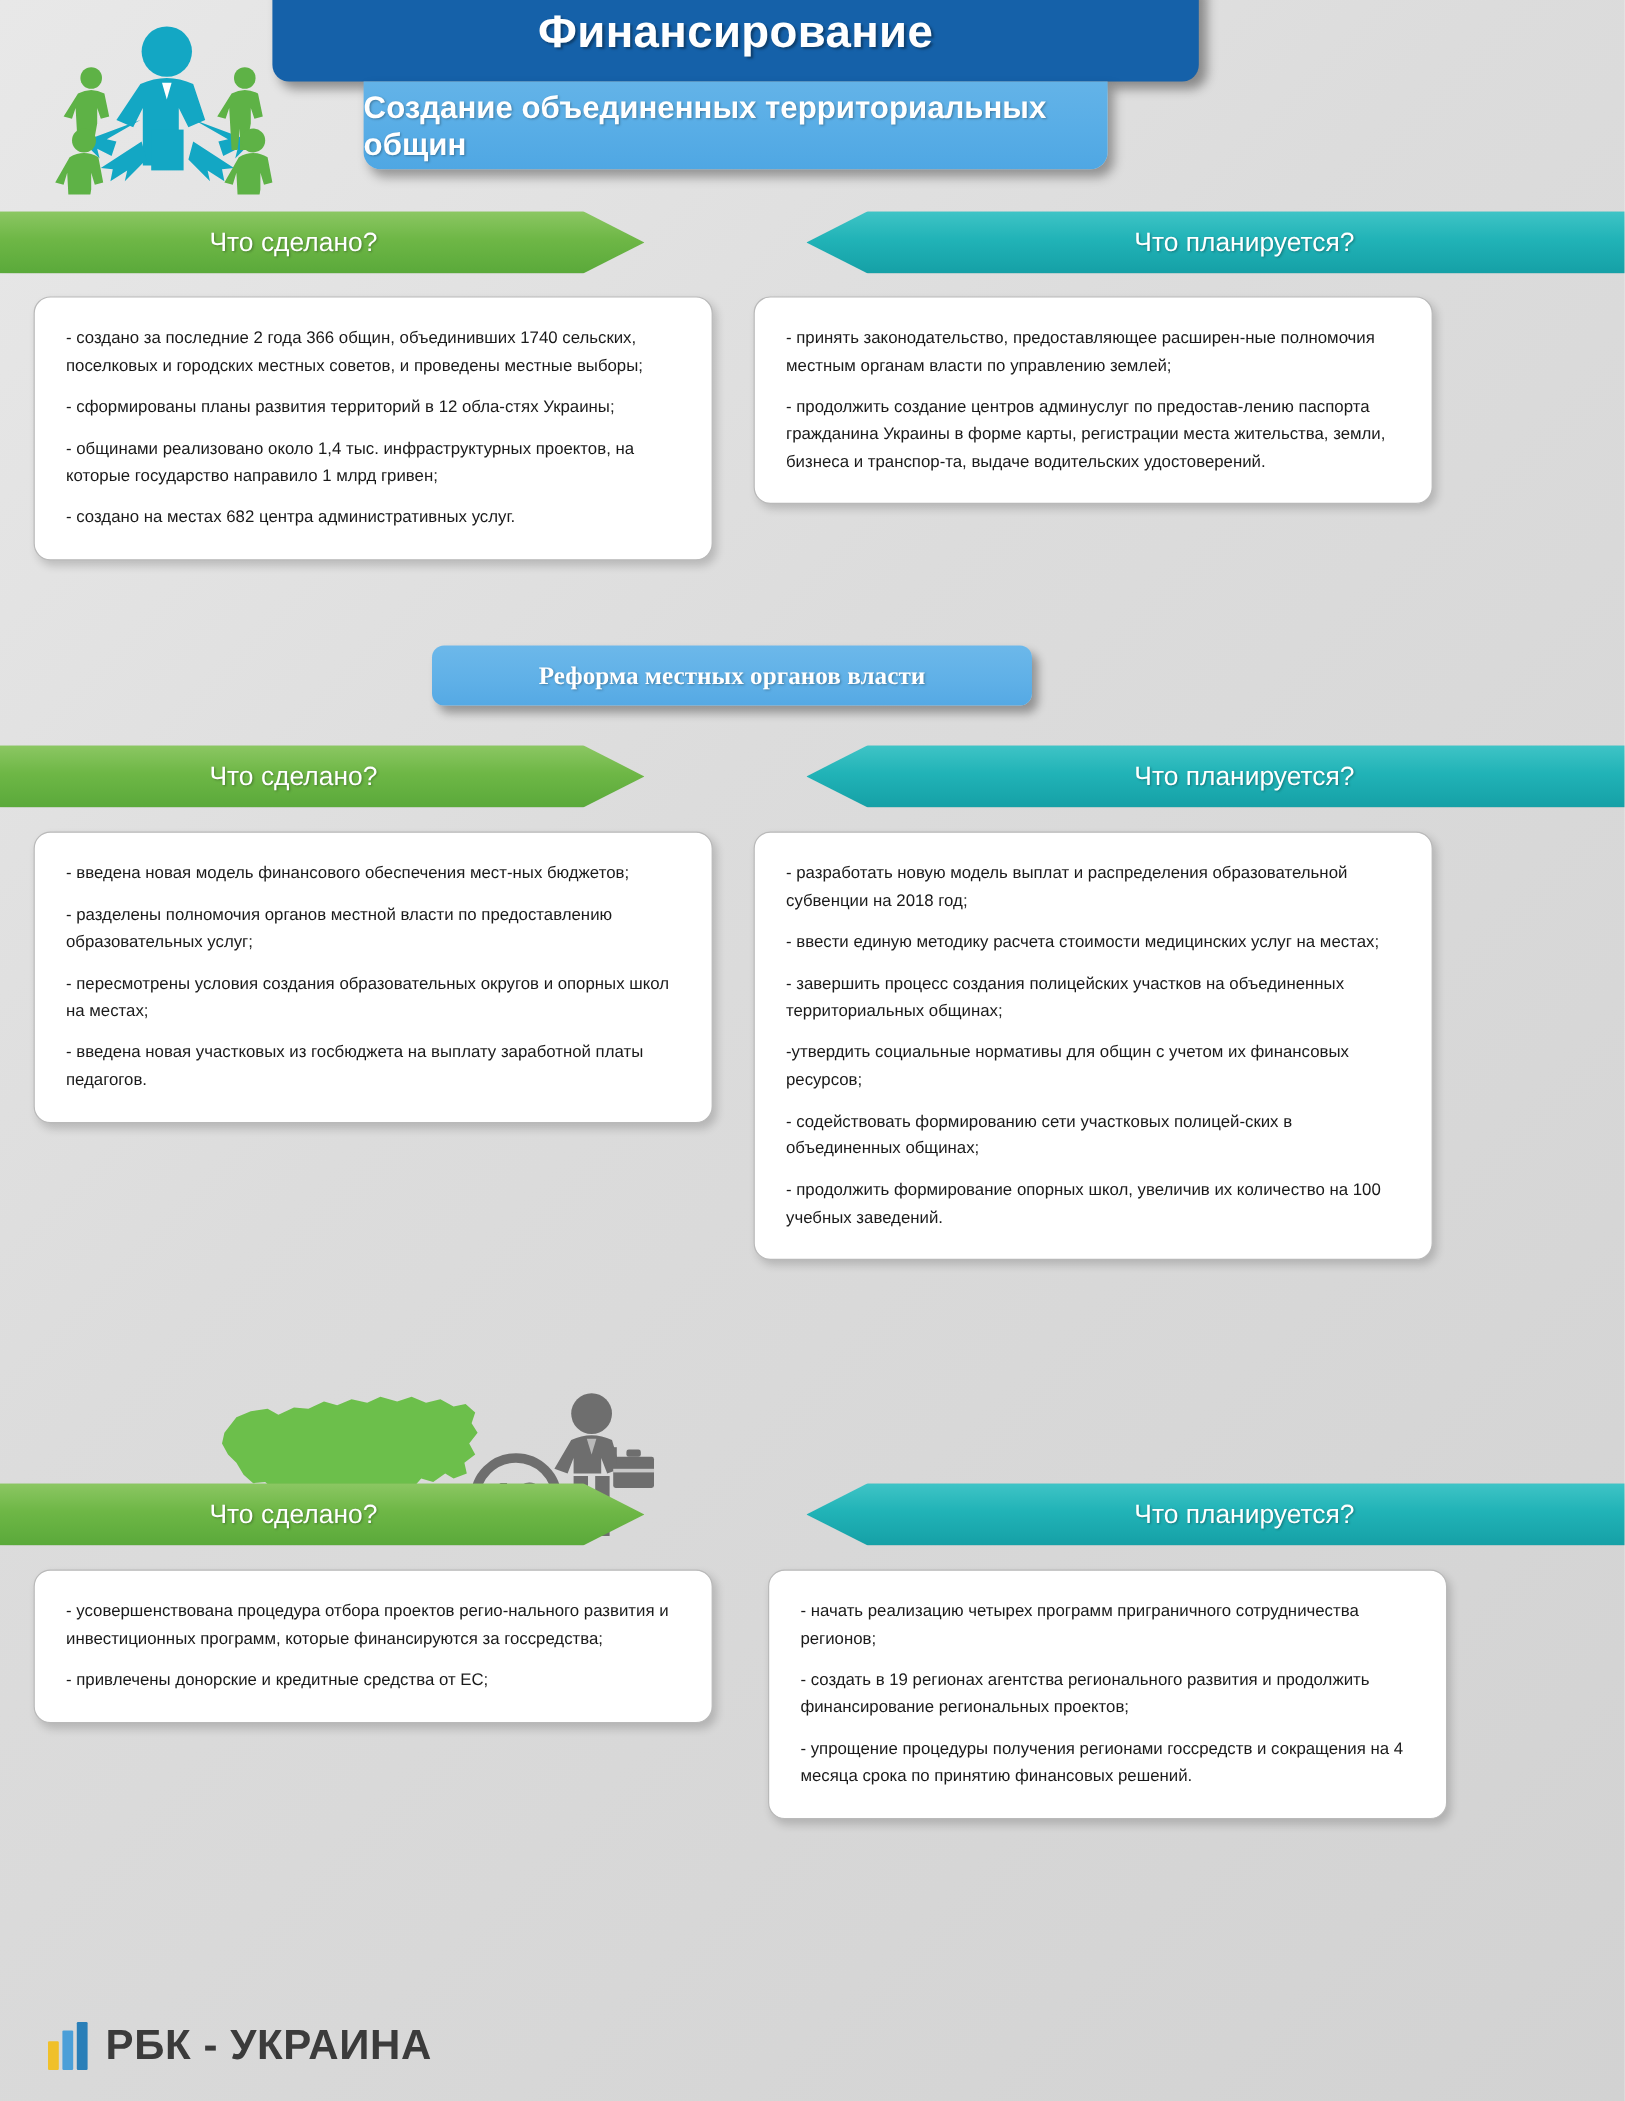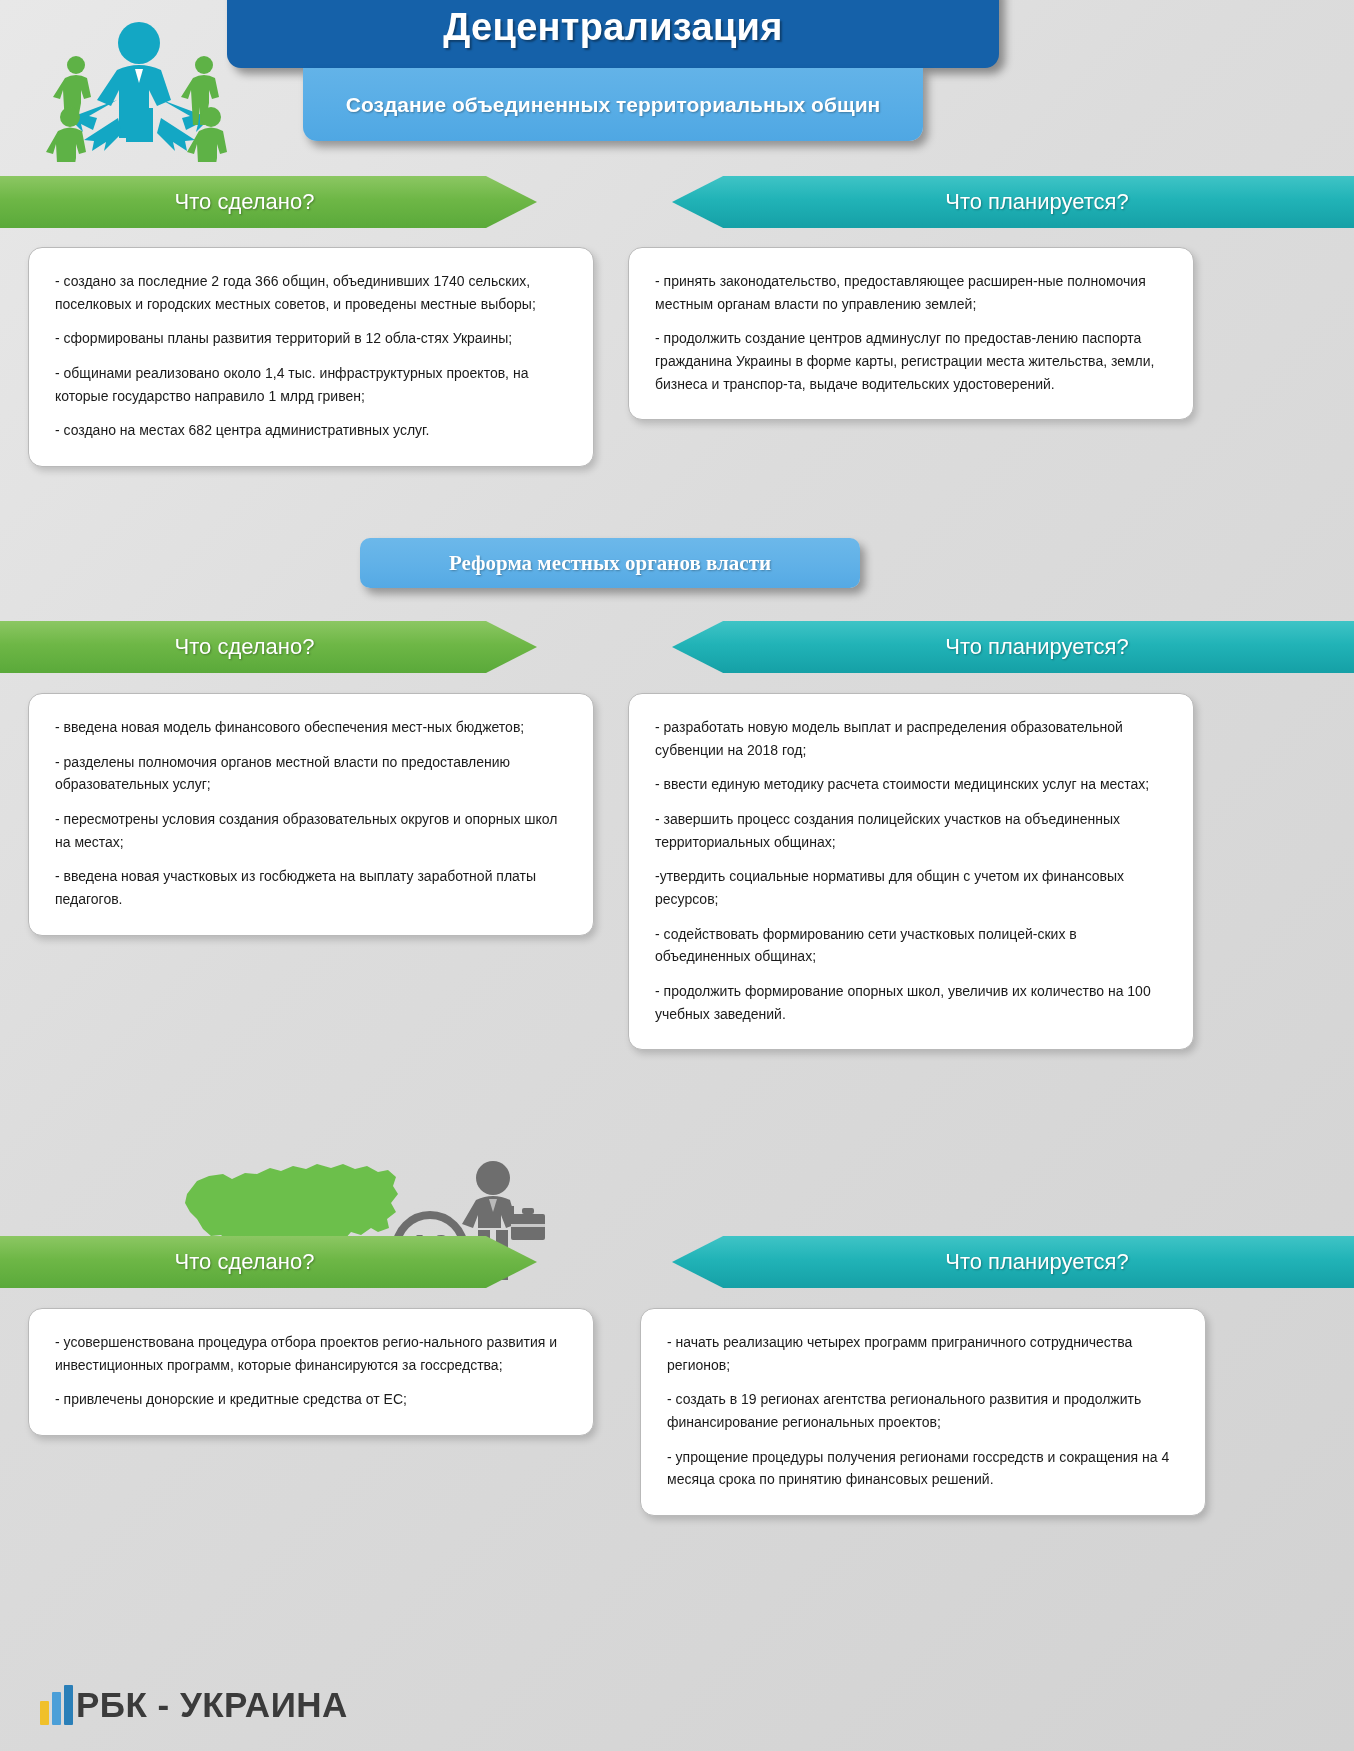--- a/index.html
+++ b/index.html
@@ -66,21 +66,21 @@
     height: 73px;
     background: linear-gradient(180deg, #63b3e8 0%, #58ade6 55%, #4fa7e3 100%);
     border-radius: 0 0 14px 14px;
     box-shadow: 5px 6px 9px rgba(0,0,0,0.34);
     display: flex;
     align-items: center;
     justify-content: center;
   }
   .subtitle-bar .t {
     color: #ffffff;
-    font-size: 21px;
+    font-size: 26px;
     font-weight: bold;
     text-shadow: 1px 1px 2px rgba(0,0,0,0.3);
   }
 
   
   .section-banner {
     position: absolute;
     height: 50px;
     border-radius: 10px;
     background: linear-gradient(180deg, #6cb8ea 0%, #5fb0e7 60%, #55a9e4 100%);
@@ -150,20 +150,21 @@
   }
   .card p:last-child { margin-bottom: 0; }
 
   
   .logo {
     position: absolute;
     left: 40px;
     bottom: 26px;
     display: flex;
     align-items: center;
+    gap: 12px;
   }
   .logo-mark {
     width: 36px;
     height: 40px;
     display: flex;
     align-items: flex-end;
     gap: 3px;
   }
   .logo-mark span { display: block; width: 9px; border-radius: 1px; }
   .lm1 { height: 24px; background: #f0c02a; }
@@ -212,21 +213,21 @@
           <path d="M171 66 q11 -6 22 0 l4 19 -7 2 -3 -9 0 13 -4 22 -5 0 0 -18 -2 18 -5 0 -2 -35 -3 9 -7 -2 z"></path>
           <circle cx="48" cy="105" r="10"></circle>
           <path d="M36 119 q12 -7 24 0 l4 21 -7 2 -3 -10 0 14 -4 24 -6 0 0 -20 -2 20 -6 0 -2 -38 -3 10 -7 -2 z"></path>
           <circle cx="189" cy="105" r="10"></circle>
           <path d="M177 119 q12 -7 24 0 l4 21 -7 2 -3 -10 0 14 -4 24 -6 0 0 -20 -2 20 -6 0 -2 -38 -3 10 -7 -2 z"></path>
         </g>
       </svg>
     </div>
 
     <div class="title-bar">
-      <span class="t">Децентрализация</span>
+      <span class="t">Финансирование</span>
     </div>
 
     <div class="subtitle-bar">
       <span class="t">Создание объединенных территориальных общин</span>
     </div>
   </div>
 
   <div class="ribbon ribbon-left" style="top:176px;">
     <span class="t">Что сделано?</span>
   </div>

